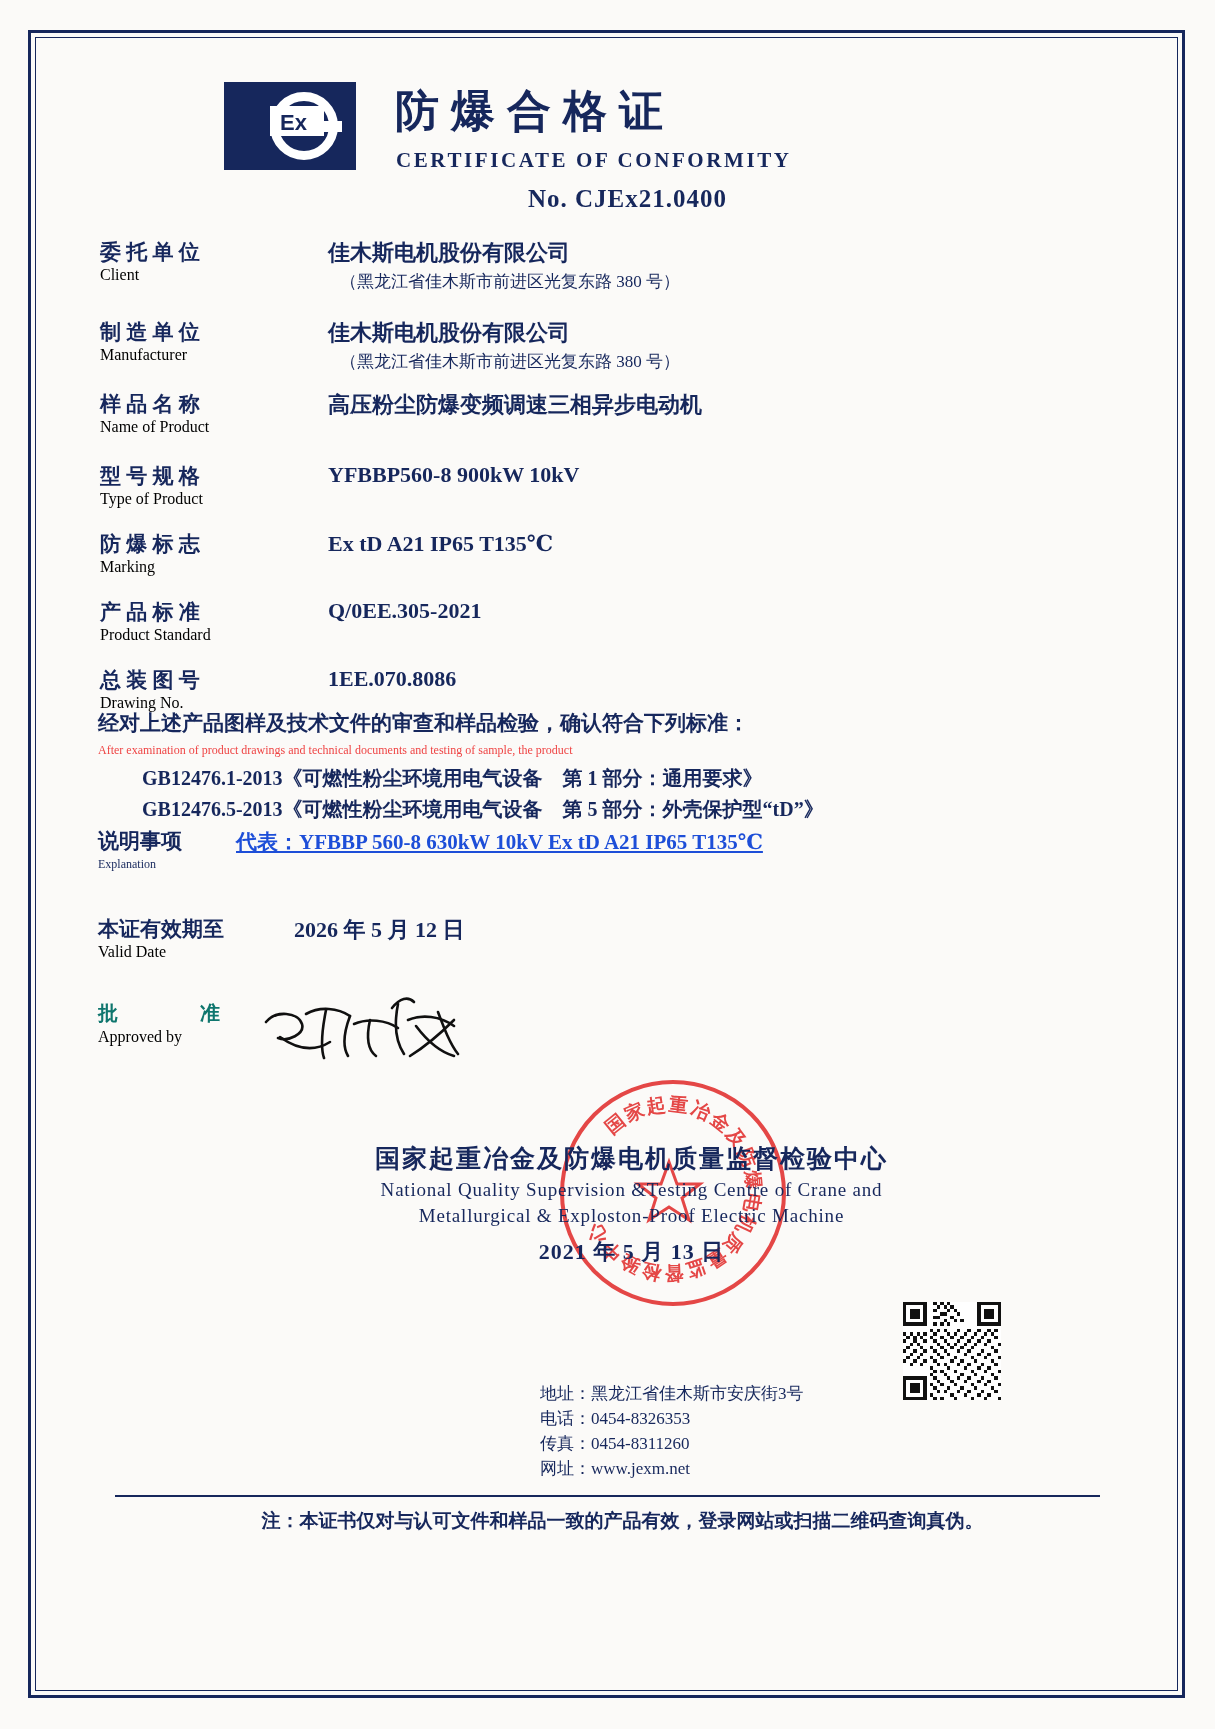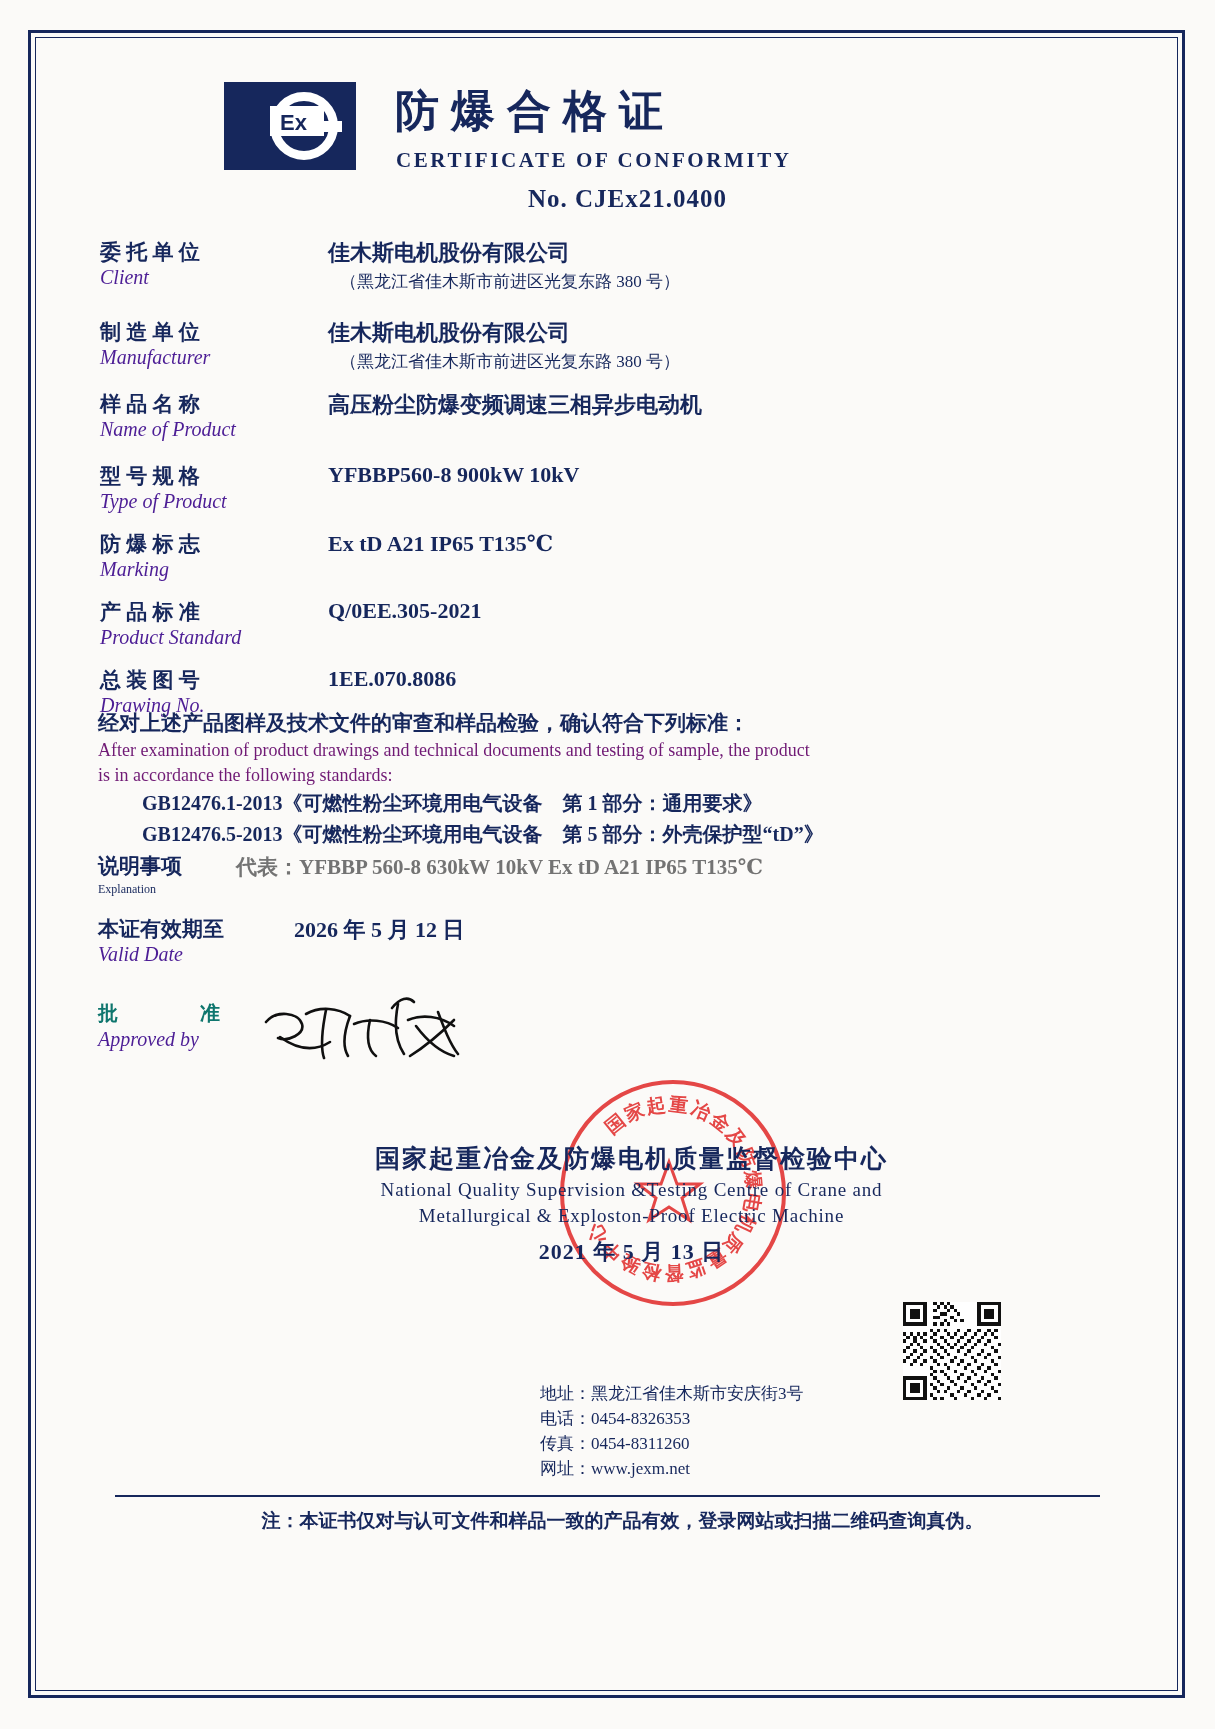--- a/index.html
+++ b/index.html
@@ -144,24 +144,23 @@
     top: 0;
     font-size: 21px;
     font-weight: bold;
     color: #16275c;
     white-space: nowrap;
   }
   .label-en {
     position: absolute;
     left: 0;
     top: 28px;
-    font-size: 20px;
-    color: #4c1d95;
+    font-size: 16px;
+    color: #000000;
     white-space: nowrap;
-    font-style: italic;
   }
   .value-main {
     position: absolute;
     left: 228px;
     top: 0px;
     font-size: 22px;
     font-weight: bold;
     color: #16275c;
     white-space: nowrap;
   }
@@ -181,22 +180,22 @@
     top: 708px;
     width: 1010px;
   }
   .st-cn {
     font-size: 21px;
     font-weight: bold;
     color: #16275c;
     line-height: 30px;
   }
   .st-en {
-    font-size: 18px;
-    color: #701a75;
+    font-size: 12px;
+    color: #ef4444;
     line-height: 25px;
   }
   .std-line {
     font-size: 20px;
     font-weight: bold;
     color: #16275c;
     line-height: 31px;
     padding-left: 44px;
   }
   .expl-row {
@@ -218,22 +217,23 @@
     top: 30px;
     font-size: 12px;
     color: #16275c;
   }
   .expl-val {
     position: absolute;
     left: 138px;
     top: 1px;
     font-size: 21px;
     font-weight: bold;
-    color: #737373;
+    color: #1d4ed8;
     white-space: nowrap;
+    text-decoration: underline;
   }
 
   .valid-row {
     position: absolute;
     left: 98px;
     top: 915px;
     width: 900px;
     height: 60px;
   }
   .approve-row {
@@ -447,21 +447,20 @@
     <div class="row" style="margin-top:2px;">
       <div class="label-cn">总 装 图 号</div>
       <div class="label-en">Drawing No.</div>
       <div class="value-main">1EE.070.8086</div>
     </div>
   </div>
 
   <div class="statement">
     <div class="st-cn">经对上述产品图样及技术文件的审查和样品检验，确认符合下列标准：</div>
     <div class="st-en">After examination of product drawings and technical documents and testing of sample, the product</div>
-    <div class="st-en">is in accordance the following standards:</div>
     <div class="std-line">GB12476.1-2013《可燃性粉尘环境用电气设备　第 1 部分：通用要求》</div>
     <div class="std-line">GB12476.5-2013《可燃性粉尘环境用电气设备　第 5 部分：外壳保护型“tD”》</div>
     <div class="expl-row">
       <div class="expl-cn">说明事项</div>
       <div class="expl-en">Explanation</div>
       <div class="expl-val">代表：YFBBP 560-8    630kW    10kV     Ex tD A21 IP65 T135℃</div>
     </div>
   </div>
 
   <div class="valid-row">

